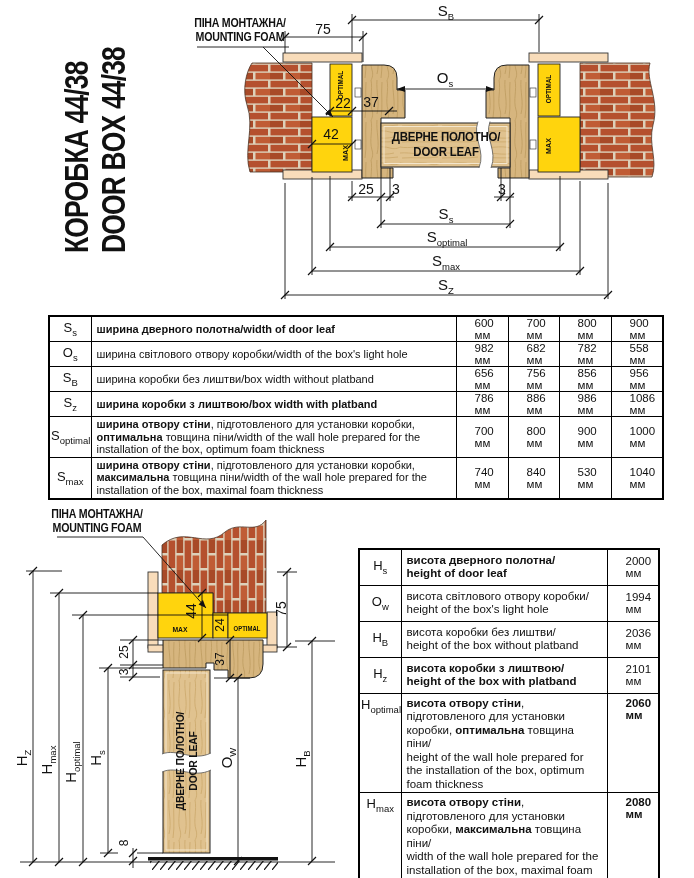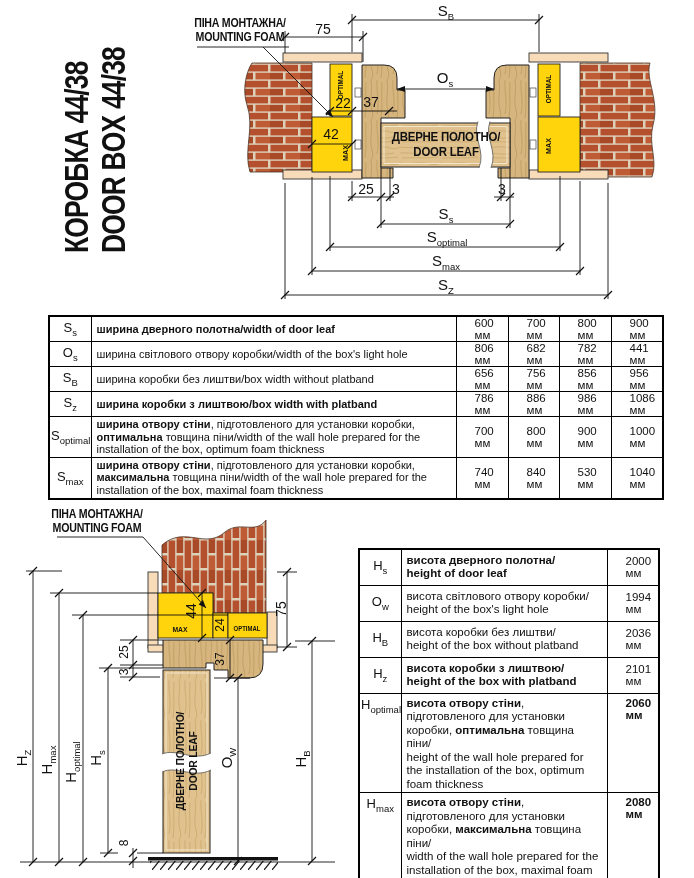--- a/index.html
+++ b/index.html
@@ -242,24 +242,24 @@
       <td class="sym"><span>S</span><sub>s</sub></td>
       <td class="desc"><span style="font-weight: bold;">ширина дверного полотна/width of door leaf</span></td>
       <td class="val">600 мм</td>
       <td class="val">700 мм</td>
       <td class="val">800 мм</td>
       <td class="val">900 мм</td>
     </tr>
     <tr class="r">
       <td class="sym"><span>O</span><sub>s</sub></td>
       <td class="desc"><span>ширина світлового отвору коробки/width of the box's light hole</span></td>
-      <td class="val">806 мм</td>
+      <td class="val">982 мм</td>
       <td class="val">682 мм</td>
       <td class="val">782 мм</td>
-      <td class="val">441 мм</td>
+      <td class="val">558 мм</td>
     </tr>
     <tr class="r">
       <td class="sym"><span>S</span><sub>B</sub></td>
       <td class="desc"><span>ширина коробки без лиштви/box width without platband</span></td>
       <td class="val">656 мм</td>
       <td class="val">756 мм</td>
       <td class="val">856 мм</td>
       <td class="val">956 мм</td>
     </tr>
     <tr class="r">

